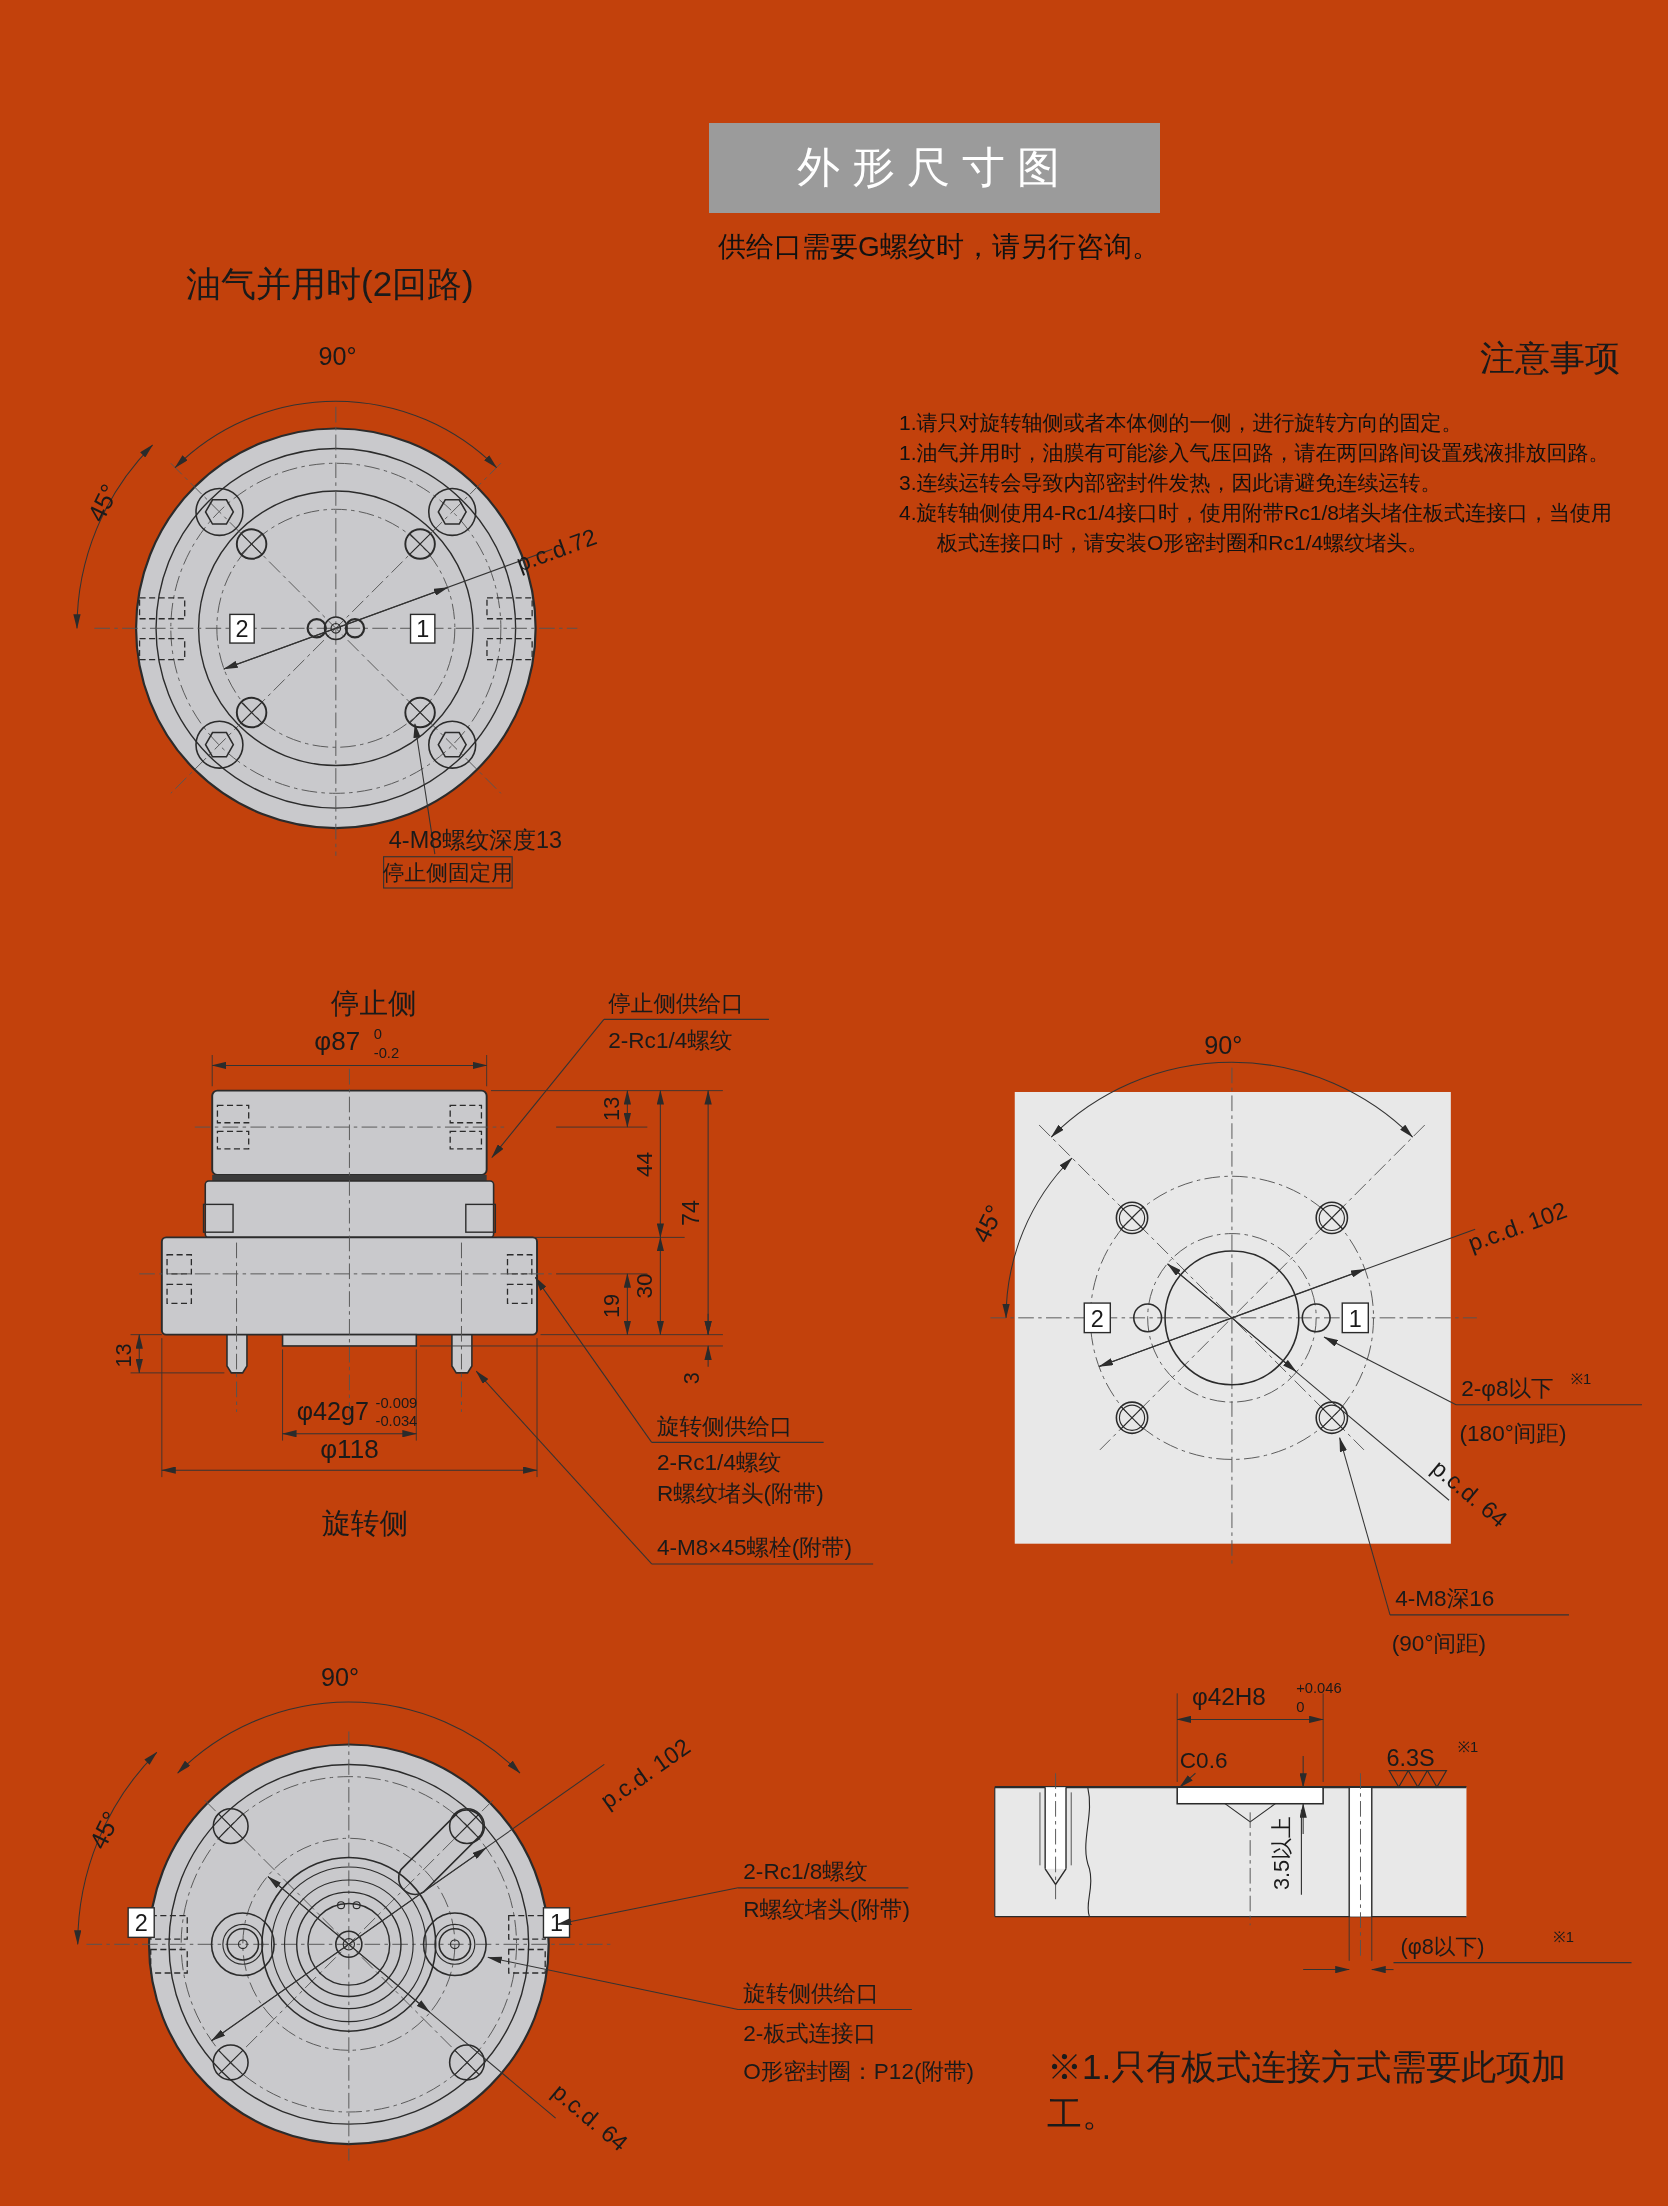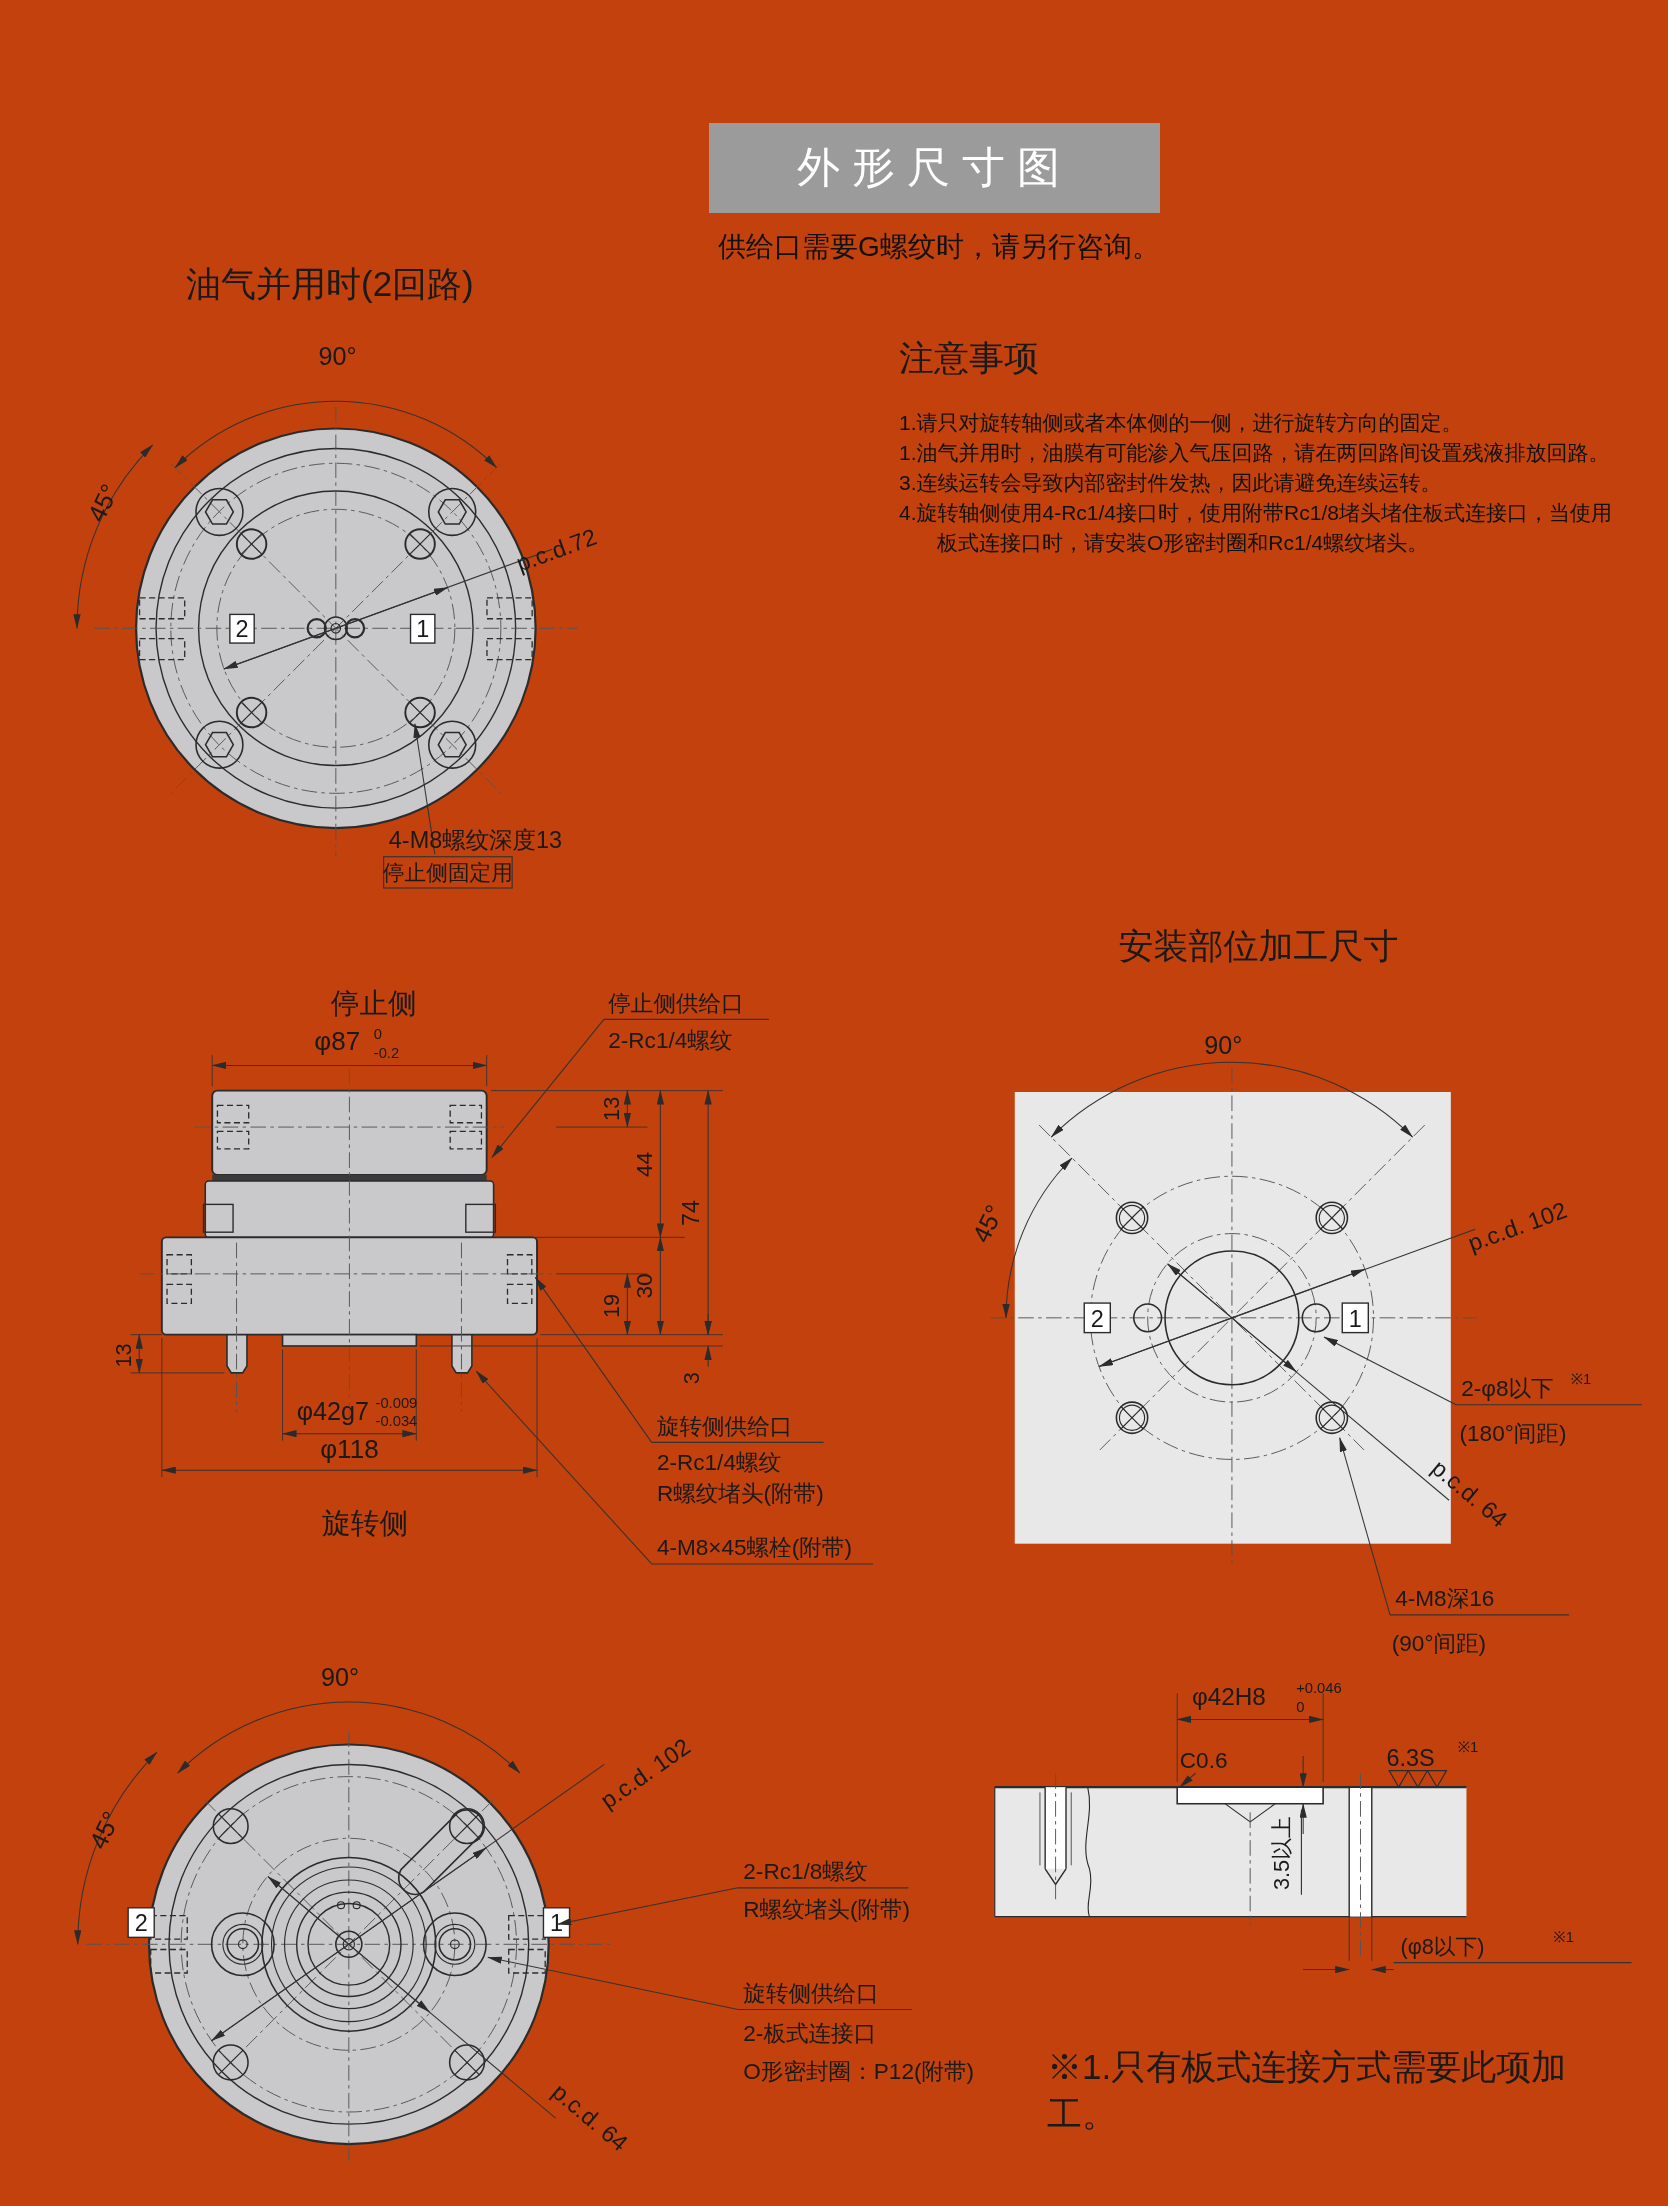--- a/index.html
+++ b/index.html
@@ -10,21 +10,21 @@
   body{background:#fff}
   .page{position:relative;width:1669px;height:2207px;background:#c2410c;overflow:hidden;
         font-family:"Liberation Sans",sans-serif;color:var(--text)}
   .abs{position:absolute}
   .banner{left:709px;top:123px;width:451px;height:90px;background:var(--banner_bg);
           display:flex;align-items:center;justify-content:center}
   .banner-title{color:#fff;font-size:43px;letter-spacing:12px}
   .subtitle{left:687px;top:228px;width:504px;text-align:center;font-size:28px;color:#111}
   .intro-heading{left:186px;top:261px;font-size:35px}
   .notes{left:899px;top:335px;width:721px}
-  .notes-title{text-align:left;font-size:35px;margin-bottom:26px}
+  .notes-title{text-align:right;font-size:35px;margin-bottom:26px}
   .note-item{font-size:21px;line-height:1.43;padding-left:38px;text-indent:-38px;color:#111}
   .mount-title{left:998px;top:923px;width:521px;text-align:center;font-size:35px}
   .footnote{left:1047px;top:2044px;width:556px;font-size:35px}
   svg{position:absolute;overflow:visible}
   svg text{font-family:"Liberation Sans",sans-serif;fill:var(--text)}
   .ln{stroke:var(--line);fill:none}
   .sw25{stroke-width:2.5}.sw22{stroke-width:2.2}.sw18{stroke-width:1.8}.sw16{stroke-width:1.6}.sw13{stroke-width:1.3}
   .part{fill:var(--part_fill)}
   .cl{stroke:#555;stroke-width:1.1;fill:none;stroke-dasharray:18 5 4 5}
   .hid{stroke:var(--line);stroke-width:1.5;fill:none;stroke-dasharray:7 4}
@@ -46,21 +46,20 @@
   <div class="abs intro-heading">油气并用时(2回路)</div>
 
   <div class="abs notes">
     <div class="notes-title">注意事项</div>
     <div class="note-item">1.请只对旋转轴侧或者本体侧的一侧，进行旋转方向的固定。</div>
     <div class="note-item">1.油气并用时，油膜有可能渗入气压回路，请在两回路间设置残液排放回路。</div>
     <div class="note-item">3.连续运转会导致内部密封件发热，因此请避免连续运转。</div>
     <div class="note-item">4.旋转轴侧使用4-Rc1/4接口时，使用附带Rc1/8堵头堵住板式连接口，当使用板式连接口时，请安装O形密封圈和Rc1/4螺纹堵头。</div>
   </div>
 
-  <div class="abs mount-title">安装部位加工尺寸</div>
 
   <svg style="left:35px;top:313px" width="626" height="608" viewBox="40 360 720 700">
     <defs>
       <marker id="m1" viewBox="0 0 12 6" refX="11.5" refY="3" markerWidth="14" markerHeight="7" orient="auto-start-reverse">
         <path d="M0,0 L12,3 L0,6 Z" fill="#2b2b2b"></path>
       </marker>
     </defs>
     <g>
       <circle cx="386" cy="723" r="230" class="ln sw25 part"></circle>
       <circle cx="386" cy="723" r="207" class="ln sw16"></circle>

